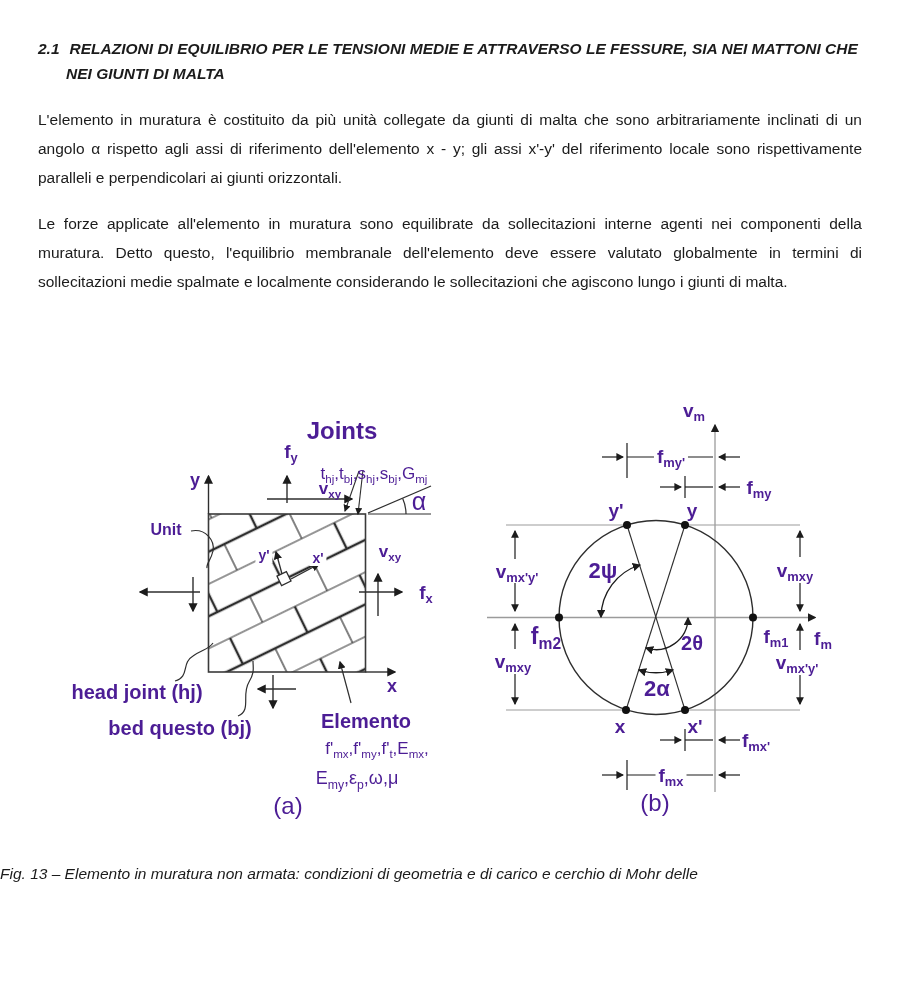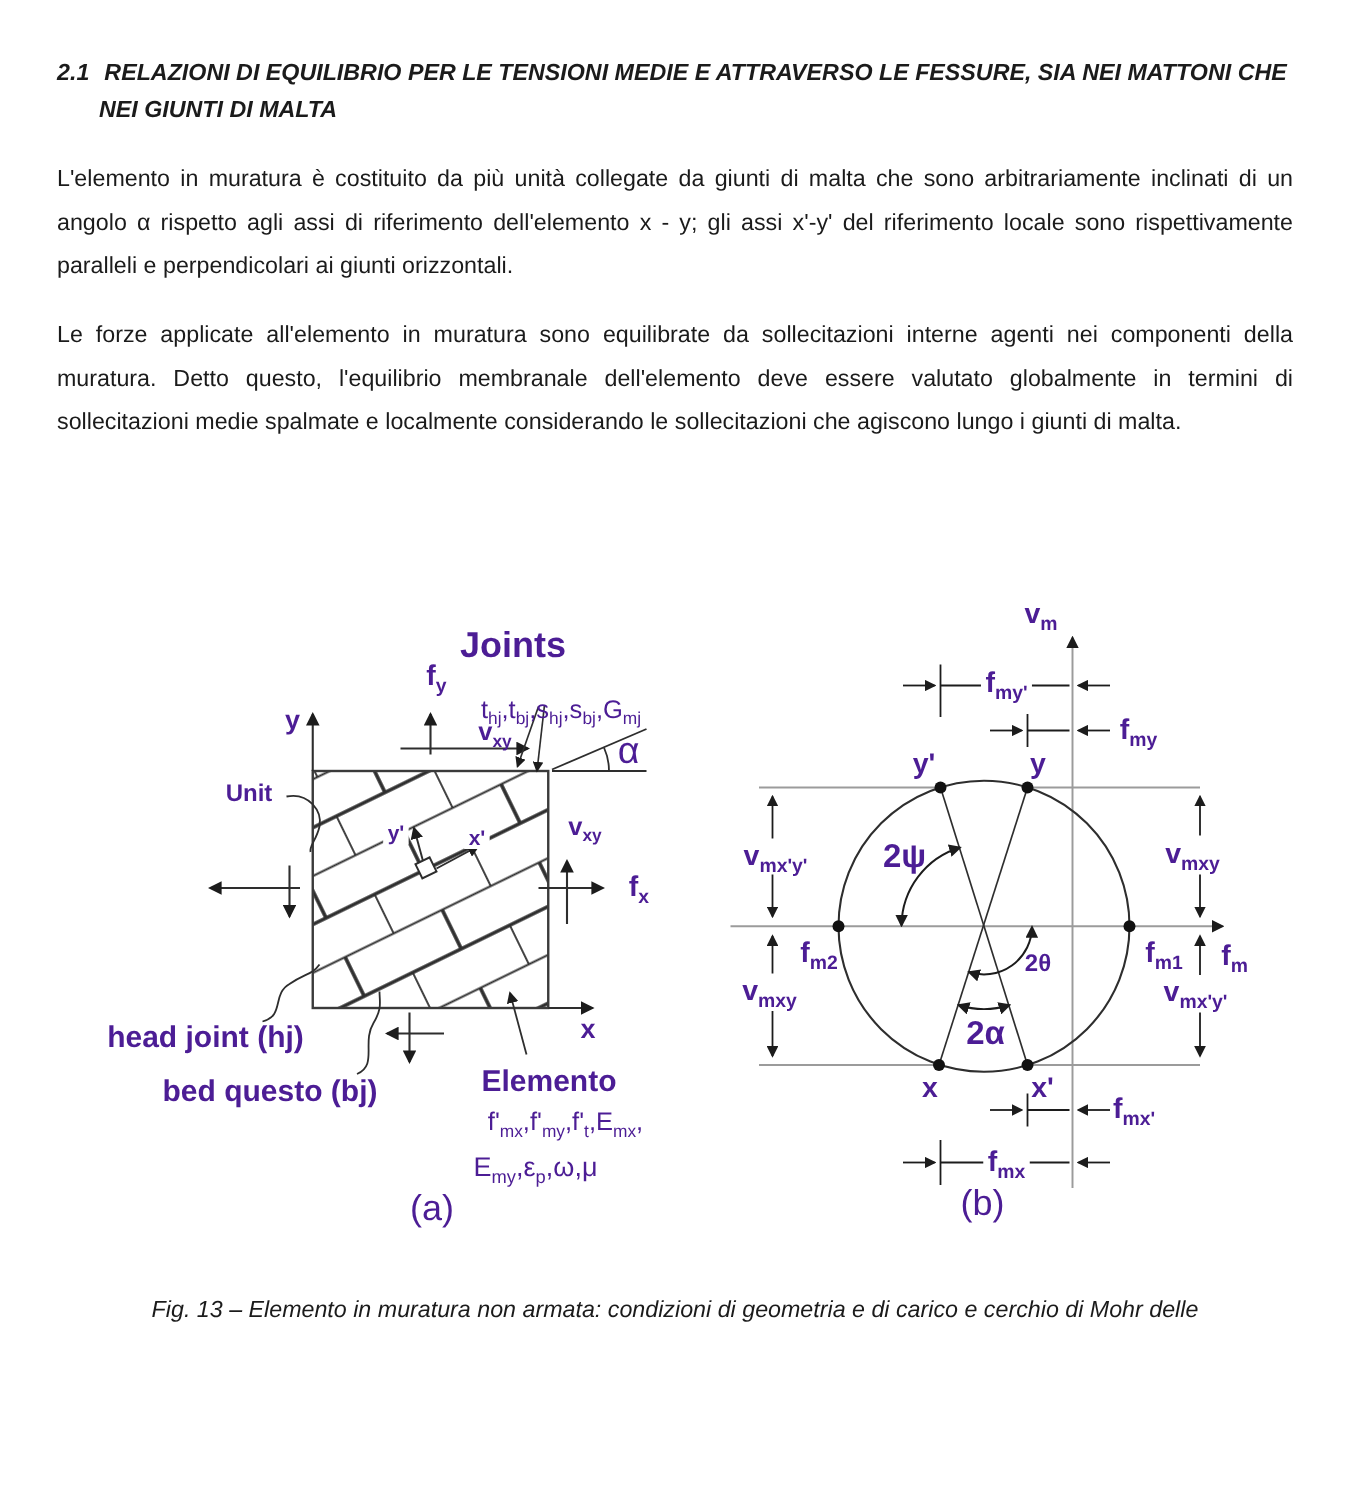--- a/index.html
+++ b/index.html
@@ -32,21 +32,21 @@
     transform:translate(-50%,-50%);
     white-space:nowrap;
     color:#4c1d95;
     line-height:1;
   }
   .lbl.b{font-weight:bold;}
   .lbl.bg{background:#ffffff;padding:1px 3px;}
   .lbl sub{font-size:68%;line-height:0;}
   .caption{
     position:absolute;left:0;top:858px;width:900px;
-    text-align:center;font-style:italic;
+    text-align:left;font-style:italic;
     font-size:15.5px;line-height:32px;
   }
 </style>
 </head>
 <body>
 
 <div class="content">
   <div class="heading">
     <span class="num">2.1</span><span>RELAZIONI DI EQUILIBRIO PER LE TENSIONI MEDIE E ATTRAVERSO LE FESSURE, SIA NEI MATTONI CHE NEI GIUNTI DI MALTA</span>
   </div>
@@ -199,24 +199,24 @@
 <div class="lbl" style="left:288px;top:806px;font-size:24px">(a)</div>
 
 <div class="lbl b" style="left:694px;top:410px;font-size:19px">v<sub>m</sub></div>
 <div class="lbl b bg" style="left:671px;top:456px;font-size:19px">f<sub>my'</sub></div>
 <div class="lbl b" style="left:759px;top:487px;font-size:19px">f<sub>my</sub></div>
 <div class="lbl b" style="left:616px;top:510px;font-size:19px">y'</div>
 <div class="lbl b" style="left:692px;top:510px;font-size:19px">y</div>
 <div class="lbl b bg" style="left:517px;top:571px;font-size:19px">v<sub>mx'y'</sub></div>
 <div class="lbl b" style="left:603px;top:571px;font-size:22px">2ψ</div>
 <div class="lbl b bg" style="left:795px;top:570px;font-size:19px">v<sub>mxy</sub></div>
-<div class="lbl b" style="left:546px;top:636px;font-size:19px">f<sub>m2</sub></div>
+<div class="lbl b" style="left:546px;top:636px;font-size:23px">f<sub>m2</sub></div>
 <div class="lbl b" style="left:776px;top:636px;font-size:19px">f<sub>m1</sub></div>
 <div class="lbl b" style="left:823px;top:638px;font-size:19px">f<sub>m</sub></div>
-<div class="lbl b" style="left:692px;top:643px;font-size:16px">2θ</div>
+<div class="lbl b" style="left:692px;top:643px;font-size:20px">2θ</div>
 <div class="lbl b bg" style="left:513px;top:661px;font-size:19px">v<sub>mxy</sub></div>
 <div class="lbl b bg" style="left:797px;top:662px;font-size:19px">v<sub>mx'y'</sub></div>
 <div class="lbl b" style="left:657px;top:689px;font-size:22px">2α</div>
 <div class="lbl b" style="left:620px;top:726px;font-size:19px">x</div>
 <div class="lbl b" style="left:695px;top:726px;font-size:19px">x'</div>
 <div class="lbl b" style="left:756px;top:740px;font-size:19px">f<sub>mx'</sub></div>
 <div class="lbl b bg" style="left:671px;top:775px;font-size:19px">f<sub>mx</sub></div>
 <div class="lbl" style="left:655px;top:803px;font-size:24px">(b)</div>
 
 <div class="caption">

